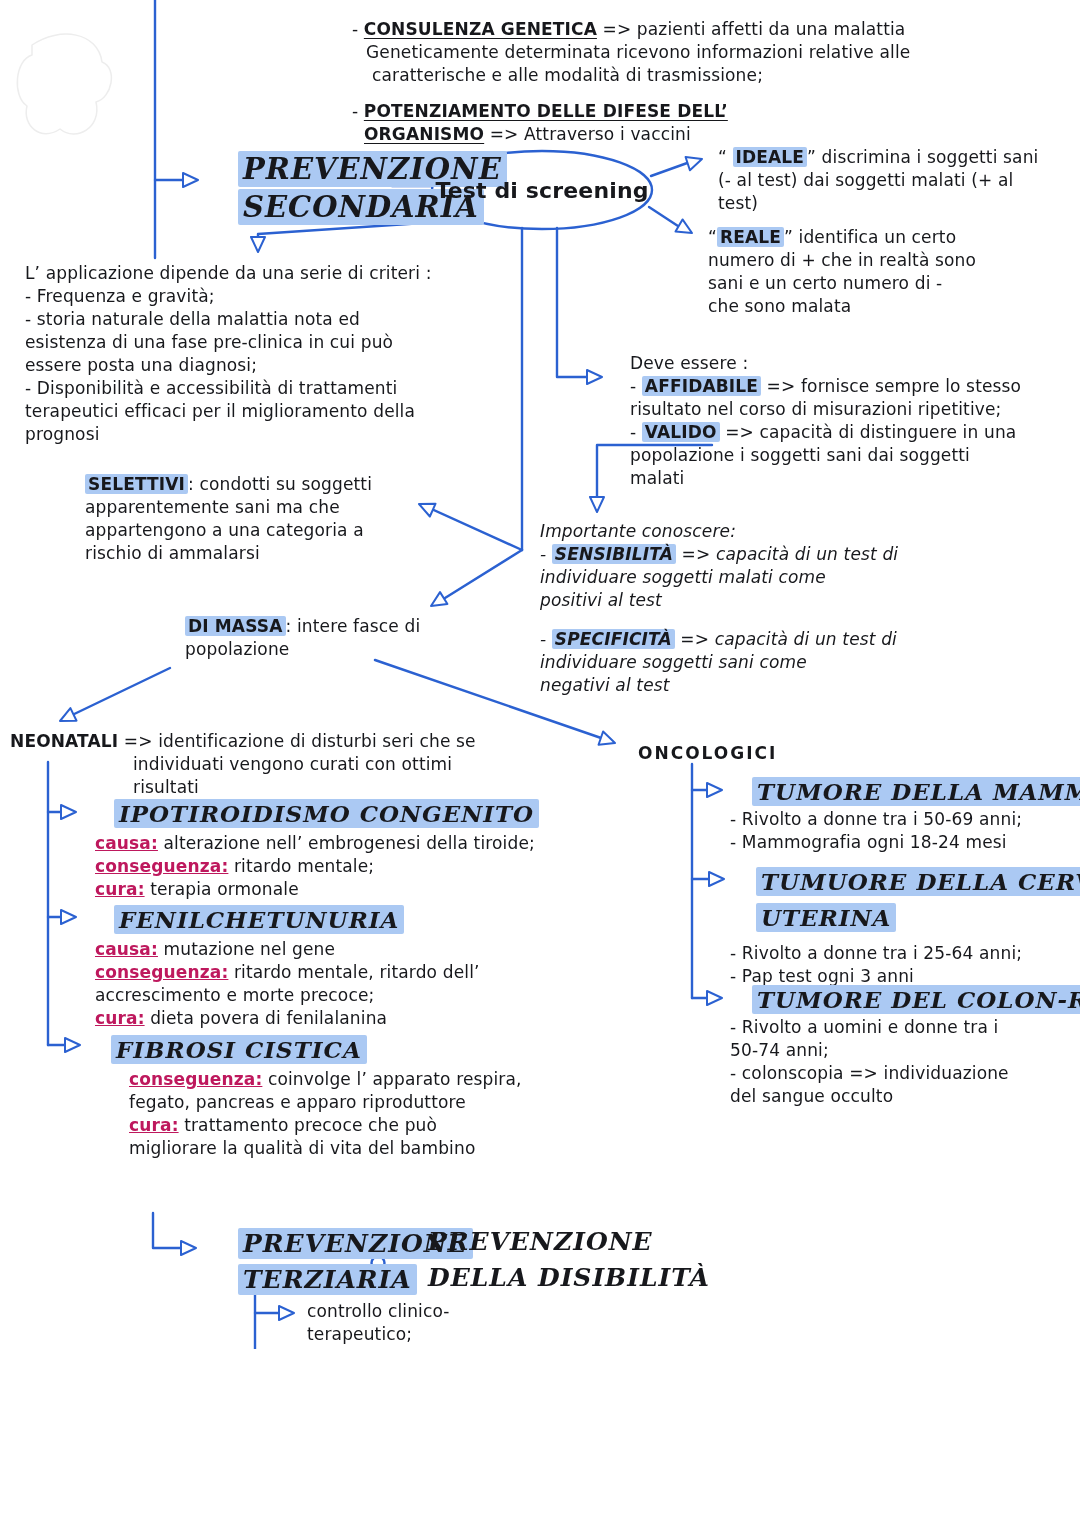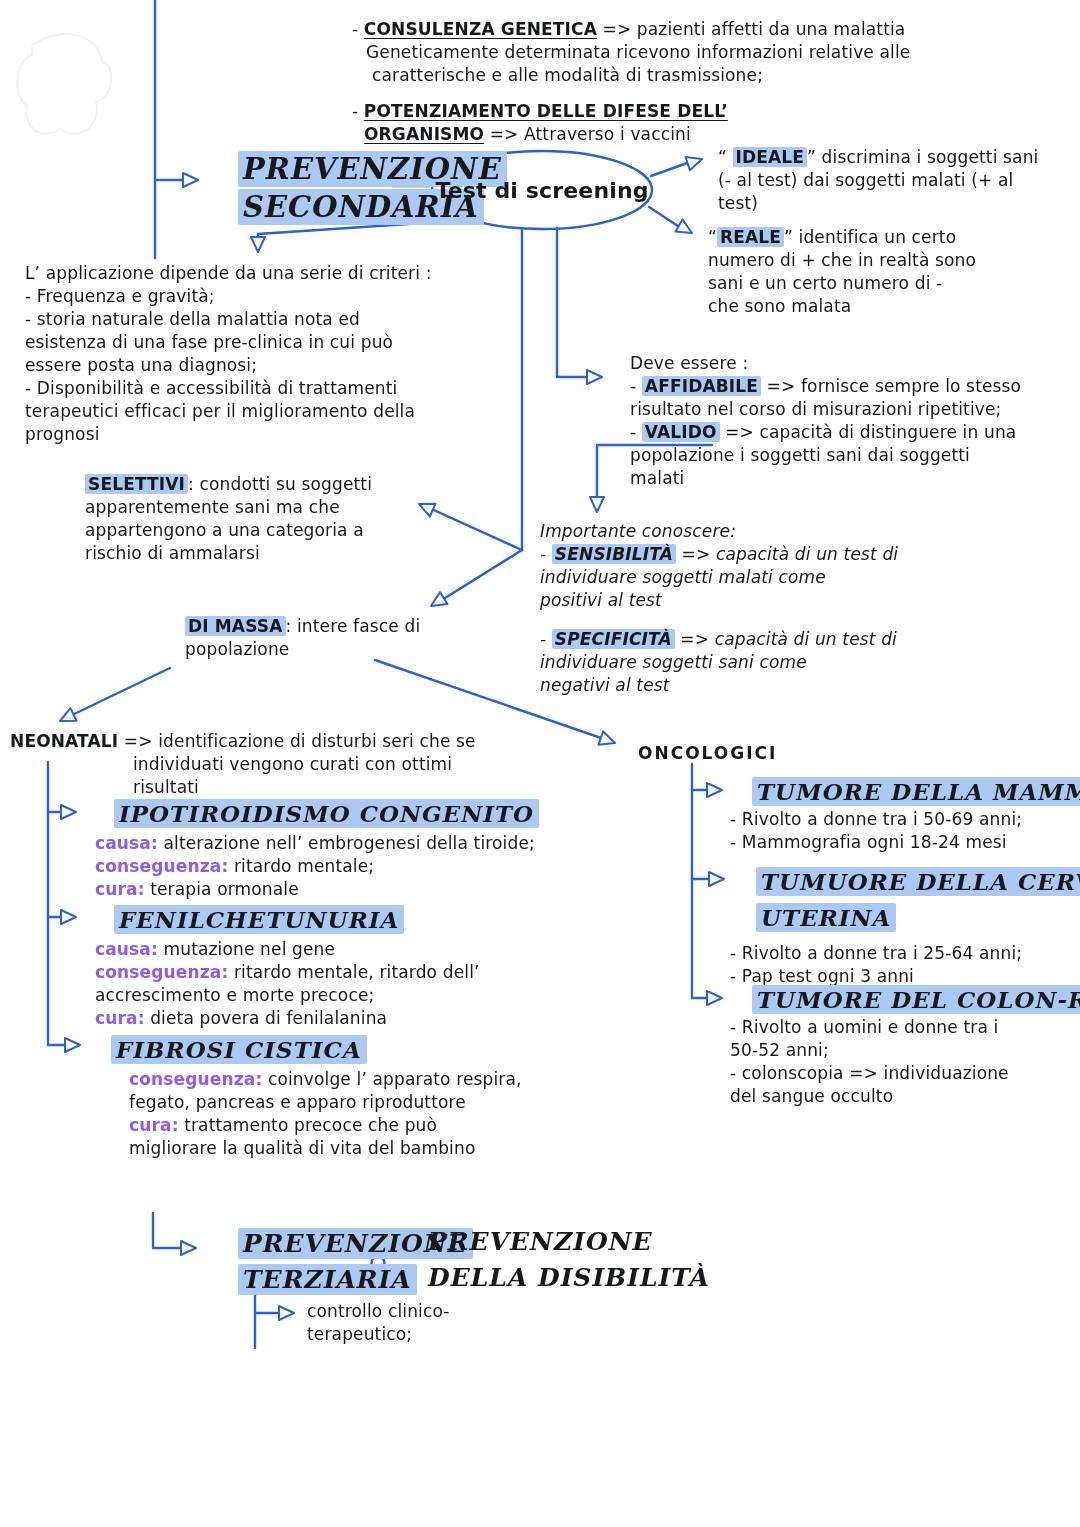--- a/index.html
+++ b/index.html
@@ -15,21 +15,21 @@
   .script {
     font-family:"DejaVu Serif", serif; font-style:italic; font-weight:bold;
     letter-spacing:1px;
     padding-left:26px;
   }
   .h-title { font-size:29px; line-height:38px; }
   .h-sub   { font-size:23px; line-height:31px; }
   .h-ter   { font-size:25px; line-height:36px; }
   .hl { background:#abc9f3; font-weight:bold; padding:0 3px; border-radius:2px; }
   .script .hl { font-weight:inherit; padding:1px 5px; }
-  .red { color:#8b5cf6; font-weight:bold; }
+  .red { color:#be185d; font-weight:bold;text-decoration:underline; }
   .u { font-weight:bold; text-decoration:underline; text-underline-offset:3px; }
   .b { font-weight:bold; }
   .center { text-align:center; }
   .caps-wide { font-weight:bold; letter-spacing:2px; }
   .ell-label { font-weight:bold; font-size:22px; }
 </style>
 </head>
 <body>
 
 <div id="page">
@@ -224,21 +224,21 @@
   <div class="note" style="left:730px; top:942px;">
       <div><span>- Rivolto a donne tra i 25-64 anni;</span></div>
       <div><span>- Pap test ogni 3 anni</span></div>
     </div>
 
   <div class="note script h-sub" style="left:726px; top:984px;">
       <div><span class="hl">TUMORE DEL COLON-RETTO</span></div>
     </div>
   <div class="note" style="left:730px; top:1016px;">
       <div><span>- Rivolto a uomini e donne tra i</span></div>
-      <div><span>50-52 anni;</span></div>
+      <div><span>50-74 anni;</span></div>
       <div><span>- colonscopia =&gt; individuazione</span></div>
       <div><span>del sangue occulto</span></div>
     </div>
 
   <div class="note script h-ter" style="left:212px; top:1226px;">
       <div><span class="hl">PREVENZIONE</span></div>
       <div><span class="hl">TERZIARIA</span></div>
     </div>
 
   <div class="note script h-ter" style="left:402px; top:1224px;">

